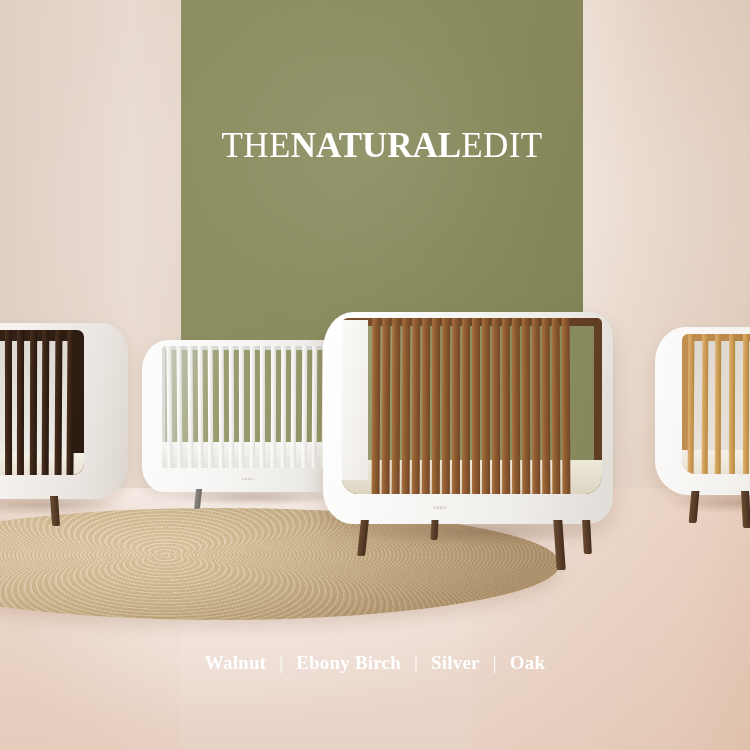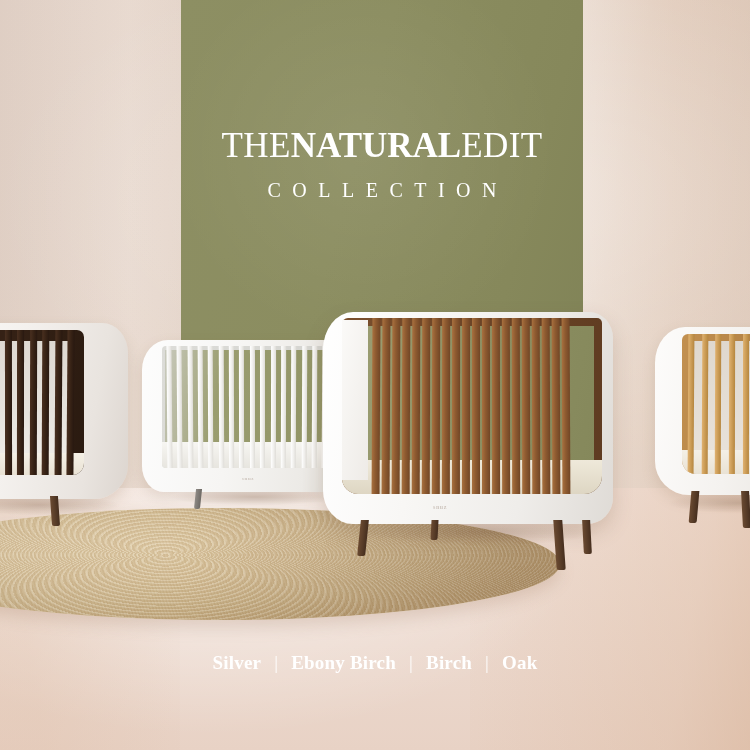--- a/index.html
+++ b/index.html
@@ -267,21 +267,20 @@
 <div class="stage">
 
   <div class="wall"></div>
   <div class="wall-shadow-left"></div>
   <div class="wall-shadow-right"></div>
 
   <div class="green-panel"></div>
 
   <div class="headline-block">
     <div class="headline"><span class="thin">THE</span><span class="bold">NATURAL</span><span class="thin">EDIT</span></div>
-    <div class="subheadline">COLLECTION</div>
   </div>
 
   <div class="floor"></div>
   <div class="floor-tint-r"></div>
   <div class="floor-tint-l"></div>
 
   <div class="rug">
     <div class="rug-weave"></div>
     <div class="rug-shade"></div>
   </div>
@@ -385,16 +384,16 @@
           <div class="slat" style="left: 33.3333px; width: 6px; transform: skewX(-0.2deg);"></div>
           <div class="slat" style="left: 47px; width: 6px; transform: skewX(-0.12deg);"></div>
           <div class="slat" style="left: 60.6667px; width: 6px; transform: skewX(-0.04deg);"></div>
         </div>
     </div>
     <div class="leg" style="left:35px; bottom:-28px; width:8px; height:32px; transform:skewX(-5deg);"></div>
     <div class="leg" style="left:87px; bottom:-33px; width:8px; height:37px; transform:skewX(3deg);"></div>
   </div>
 
   <div class="caption">
-    <span class="caption-inner"><span class="swatch-label">Silver</span><span class="sep">|</span><span class="swatch-label">Ebony Birch</span><span class="sep">|</span><span class="swatch-label">Birch</span><span class="sep">|</span><span class="swatch-label">Oak</span></span>
+    <span class="caption-inner"><span class="swatch-label">Walnut</span><span class="sep">|</span><span class="swatch-label">Ebony Birch</span><span class="sep">|</span><span class="swatch-label">Silver</span><span class="sep">|</span><span class="swatch-label">Oak</span></span>
   </div>
 
 </div>
 
 </body></html>

